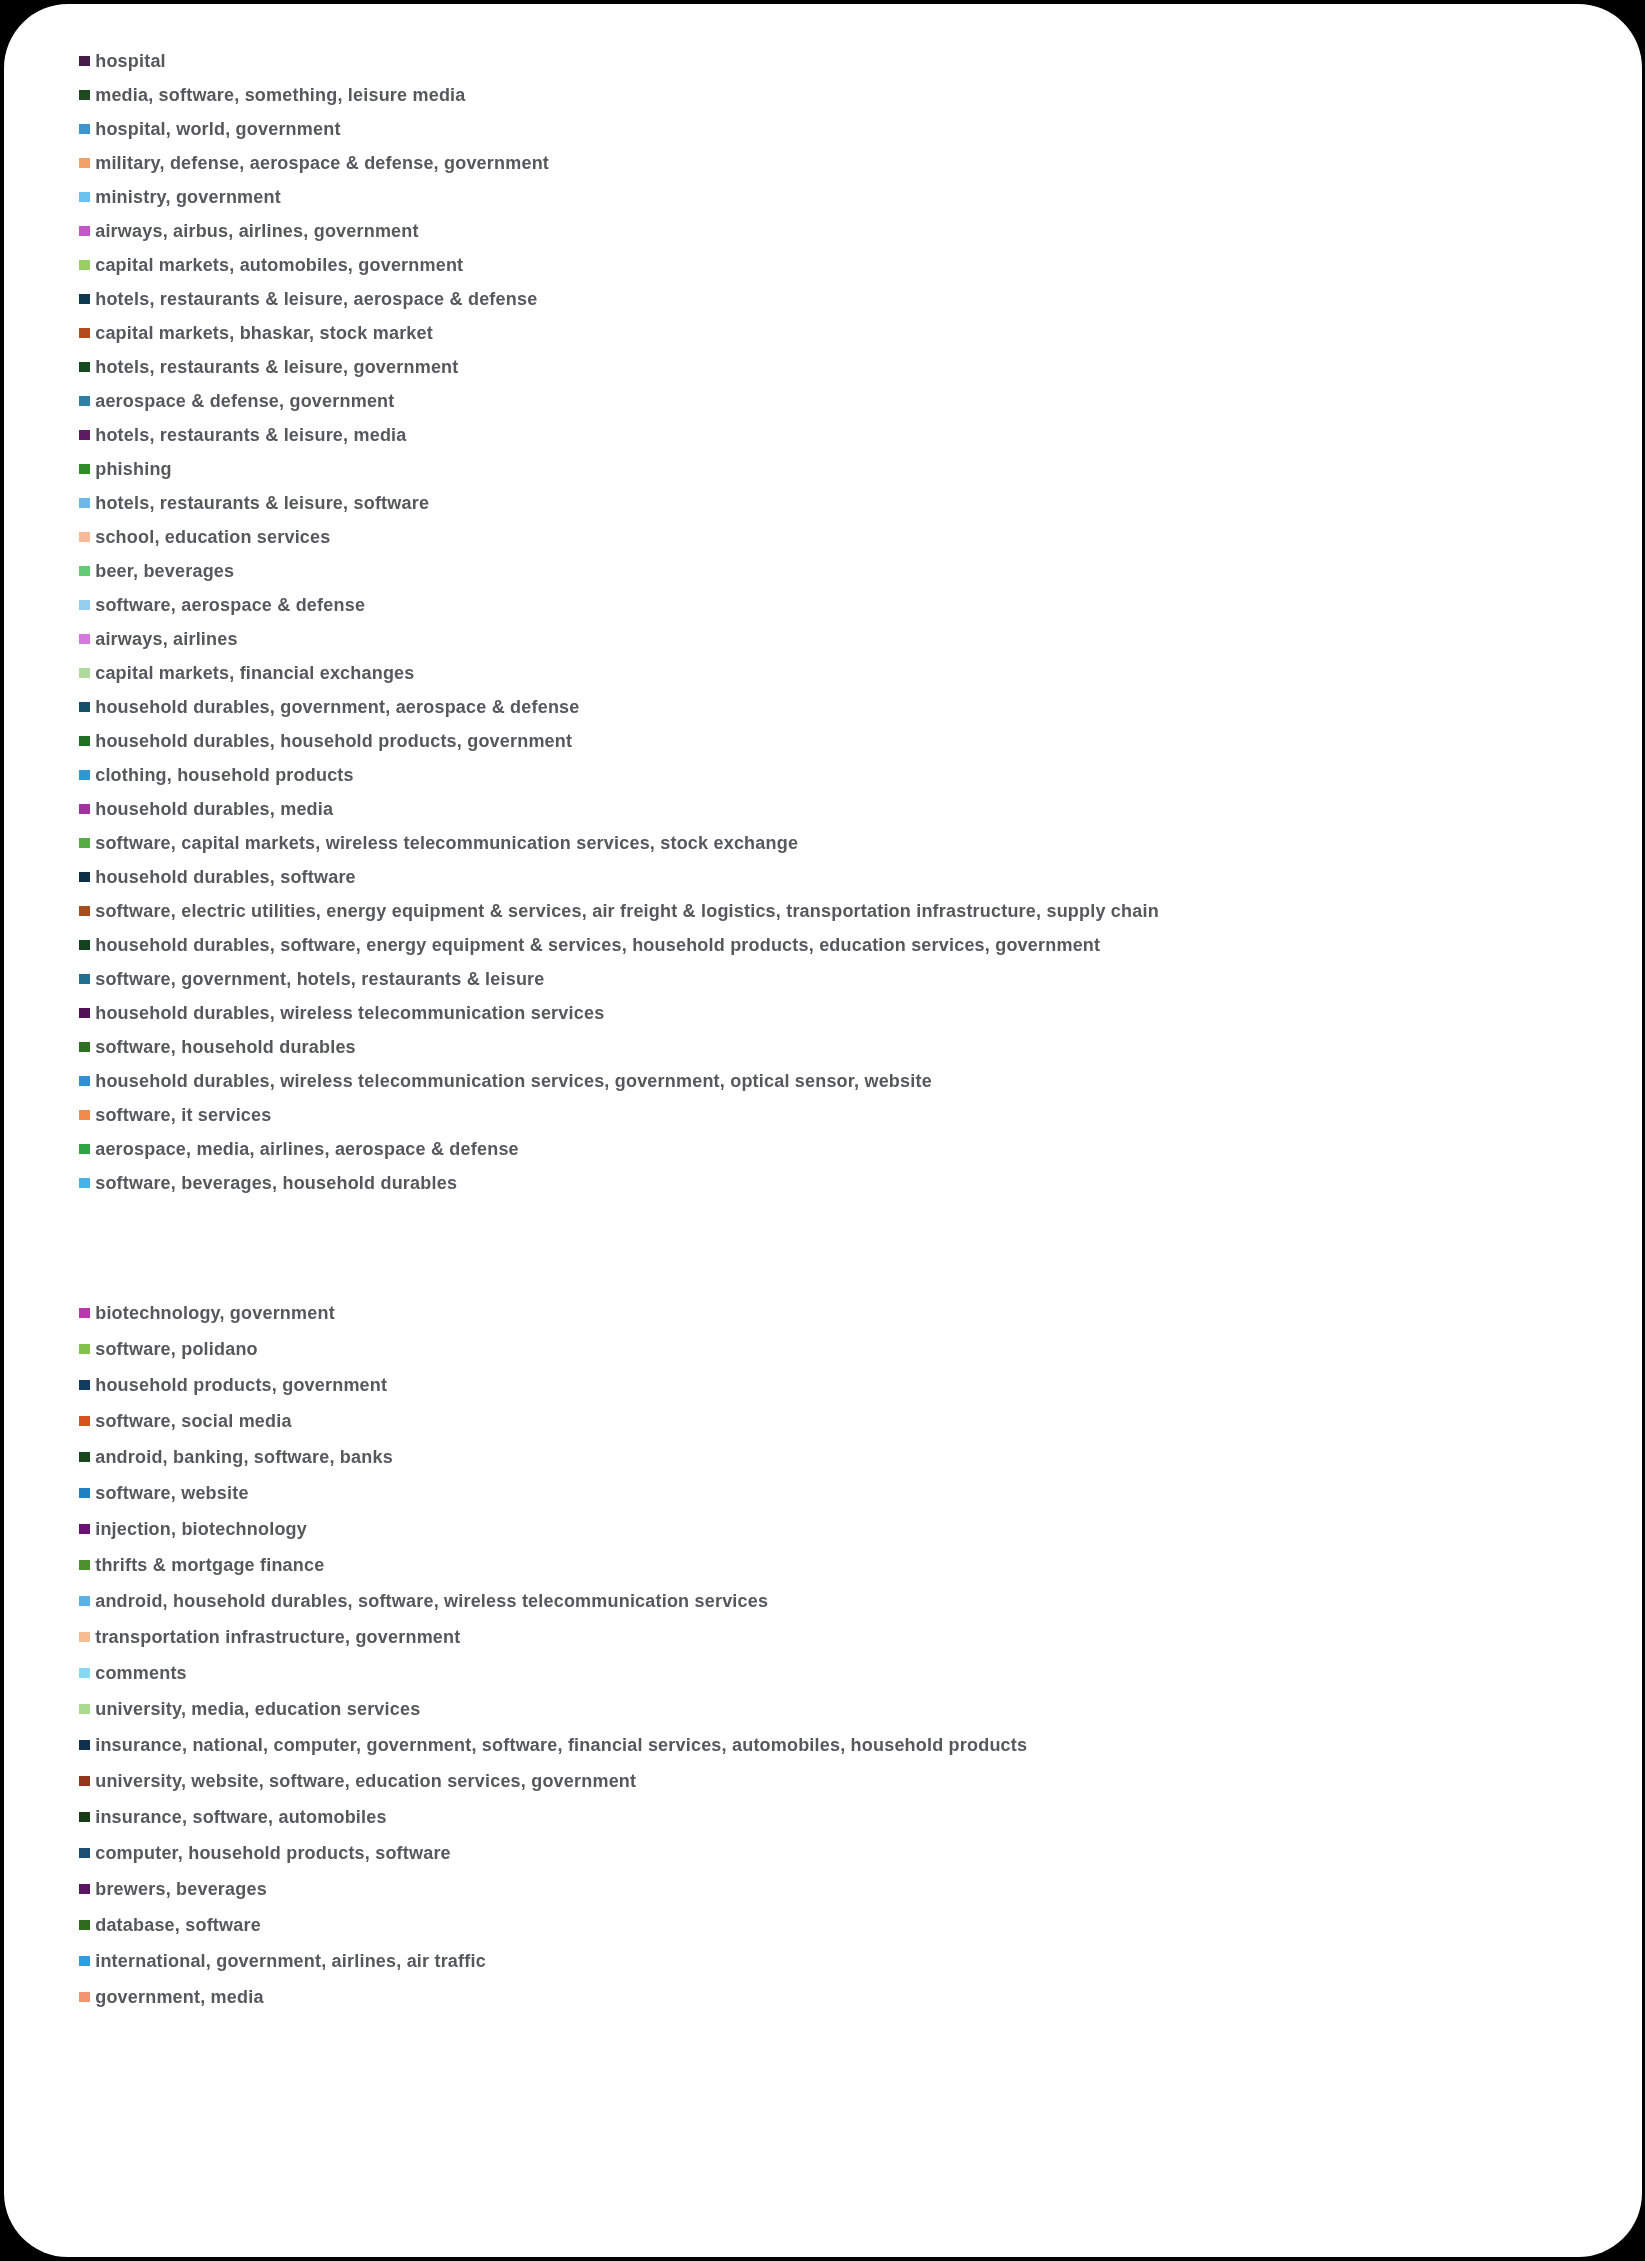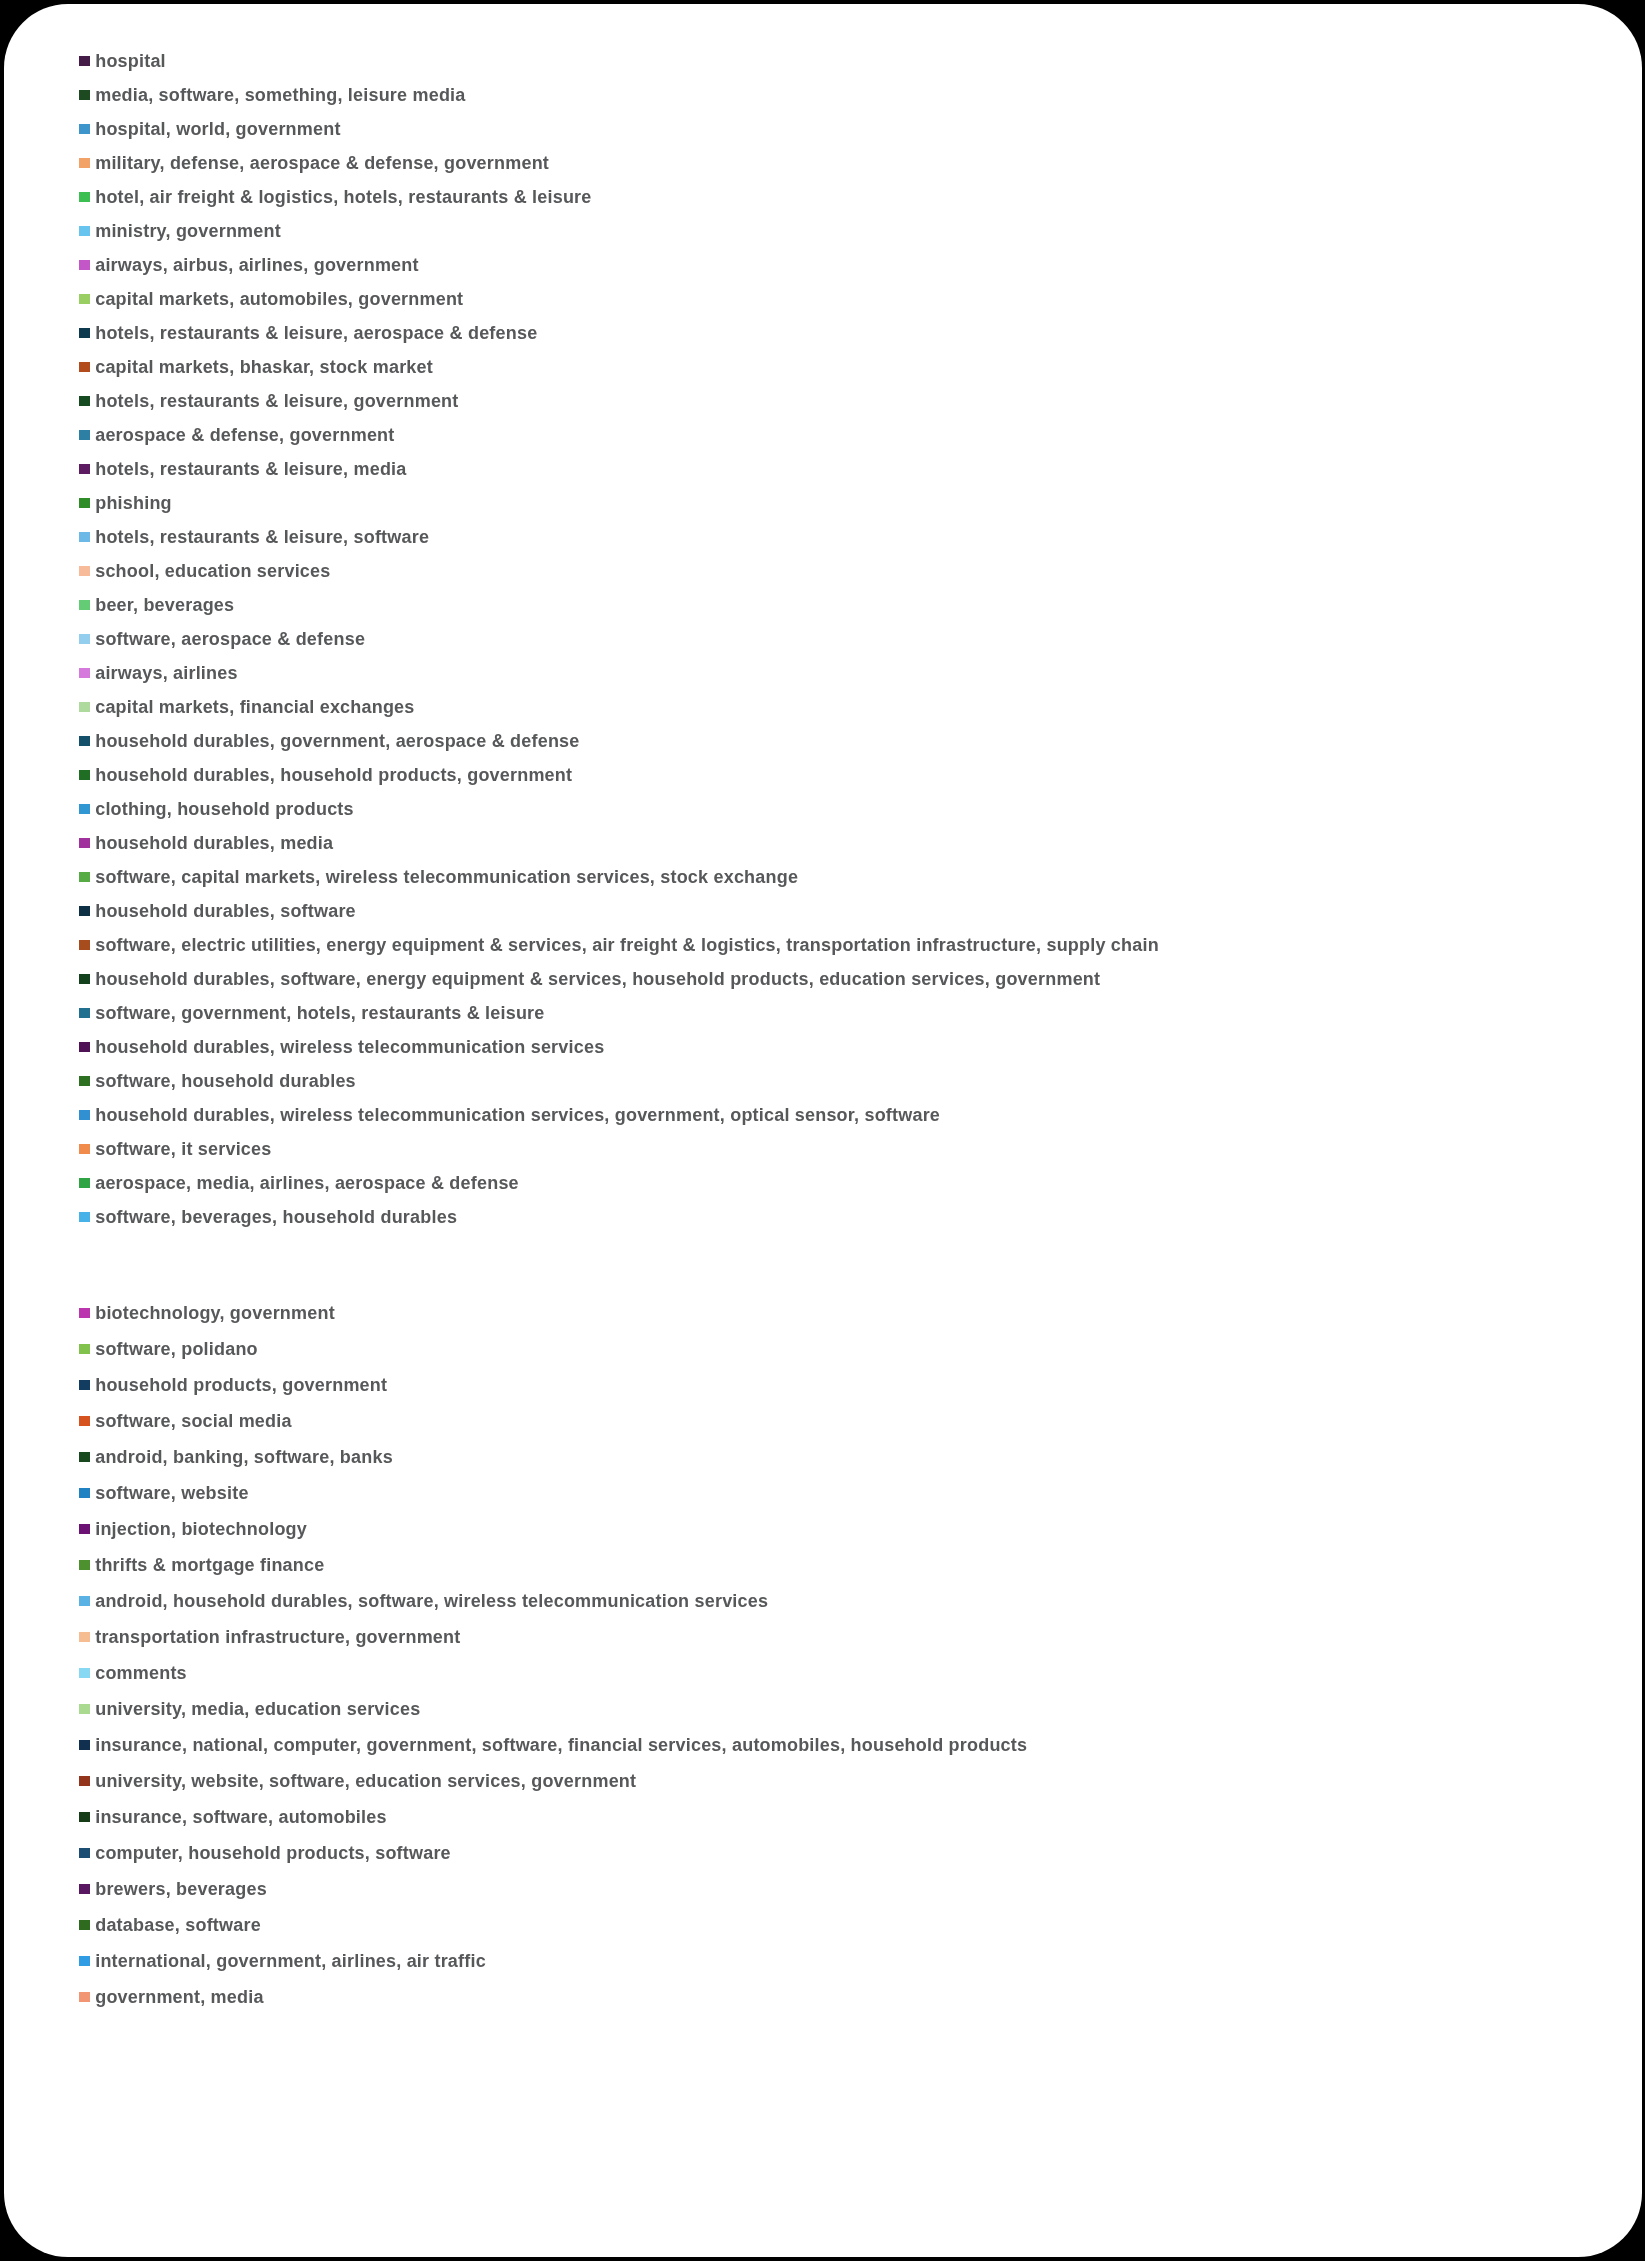--- a/index.html
+++ b/index.html
@@ -67,24 +67,20 @@
       </div>
       <div class="row">
         <span class="swatch" style="background: rgb(61, 149, 204);"></span>
         <span class="lbl">hospital, world, government</span>
       </div>
       <div class="row">
         <span class="swatch" style="background: rgb(242, 162, 102);"></span>
         <span class="lbl">military, defense, aerospace &amp; defense, government</span>
       </div>
       <div class="row">
-        <span class="swatch" style="background: rgb(59, 191, 81);"></span>
-        <span class="lbl">hotel, air freight &amp; logistics, hotels, restaurants &amp; leisure</span>
-      </div>
-      <div class="row">
         <span class="swatch" style="background: rgb(103, 196, 238);"></span>
         <span class="lbl">ministry, government</span>
       </div>
       <div class="row">
         <span class="swatch" style="background: rgb(196, 87, 200);"></span>
         <span class="lbl">airways, airbus, airlines, government</span>
       </div>
       <div class="row">
         <span class="swatch" style="background: rgb(153, 206, 98);"></span>
         <span class="lbl">capital markets, automobiles, government</span>
@@ -176,21 +172,21 @@
       <div class="row">
         <span class="swatch" style="background: rgb(78, 18, 85);"></span>
         <span class="lbl">household durables, wireless telecommunication services</span>
       </div>
       <div class="row">
         <span class="swatch" style="background: rgb(46, 112, 34);"></span>
         <span class="lbl">software, household durables</span>
       </div>
       <div class="row">
         <span class="swatch" style="background: rgb(48, 144, 209);"></span>
-        <span class="lbl">household durables, wireless telecommunication services, government, optical sensor, software</span>
+        <span class="lbl">household durables, wireless telecommunication services, government, optical sensor, website</span>
       </div>
       <div class="row">
         <span class="swatch" style="background: rgb(241, 139, 76);"></span>
         <span class="lbl">software, it services</span>
       </div>
       <div class="row">
         <span class="swatch" style="background: rgb(46, 164, 69);"></span>
         <span class="lbl">aerospace, media, airlines, aerospace &amp; defense</span>
       </div>
       <div class="row">

